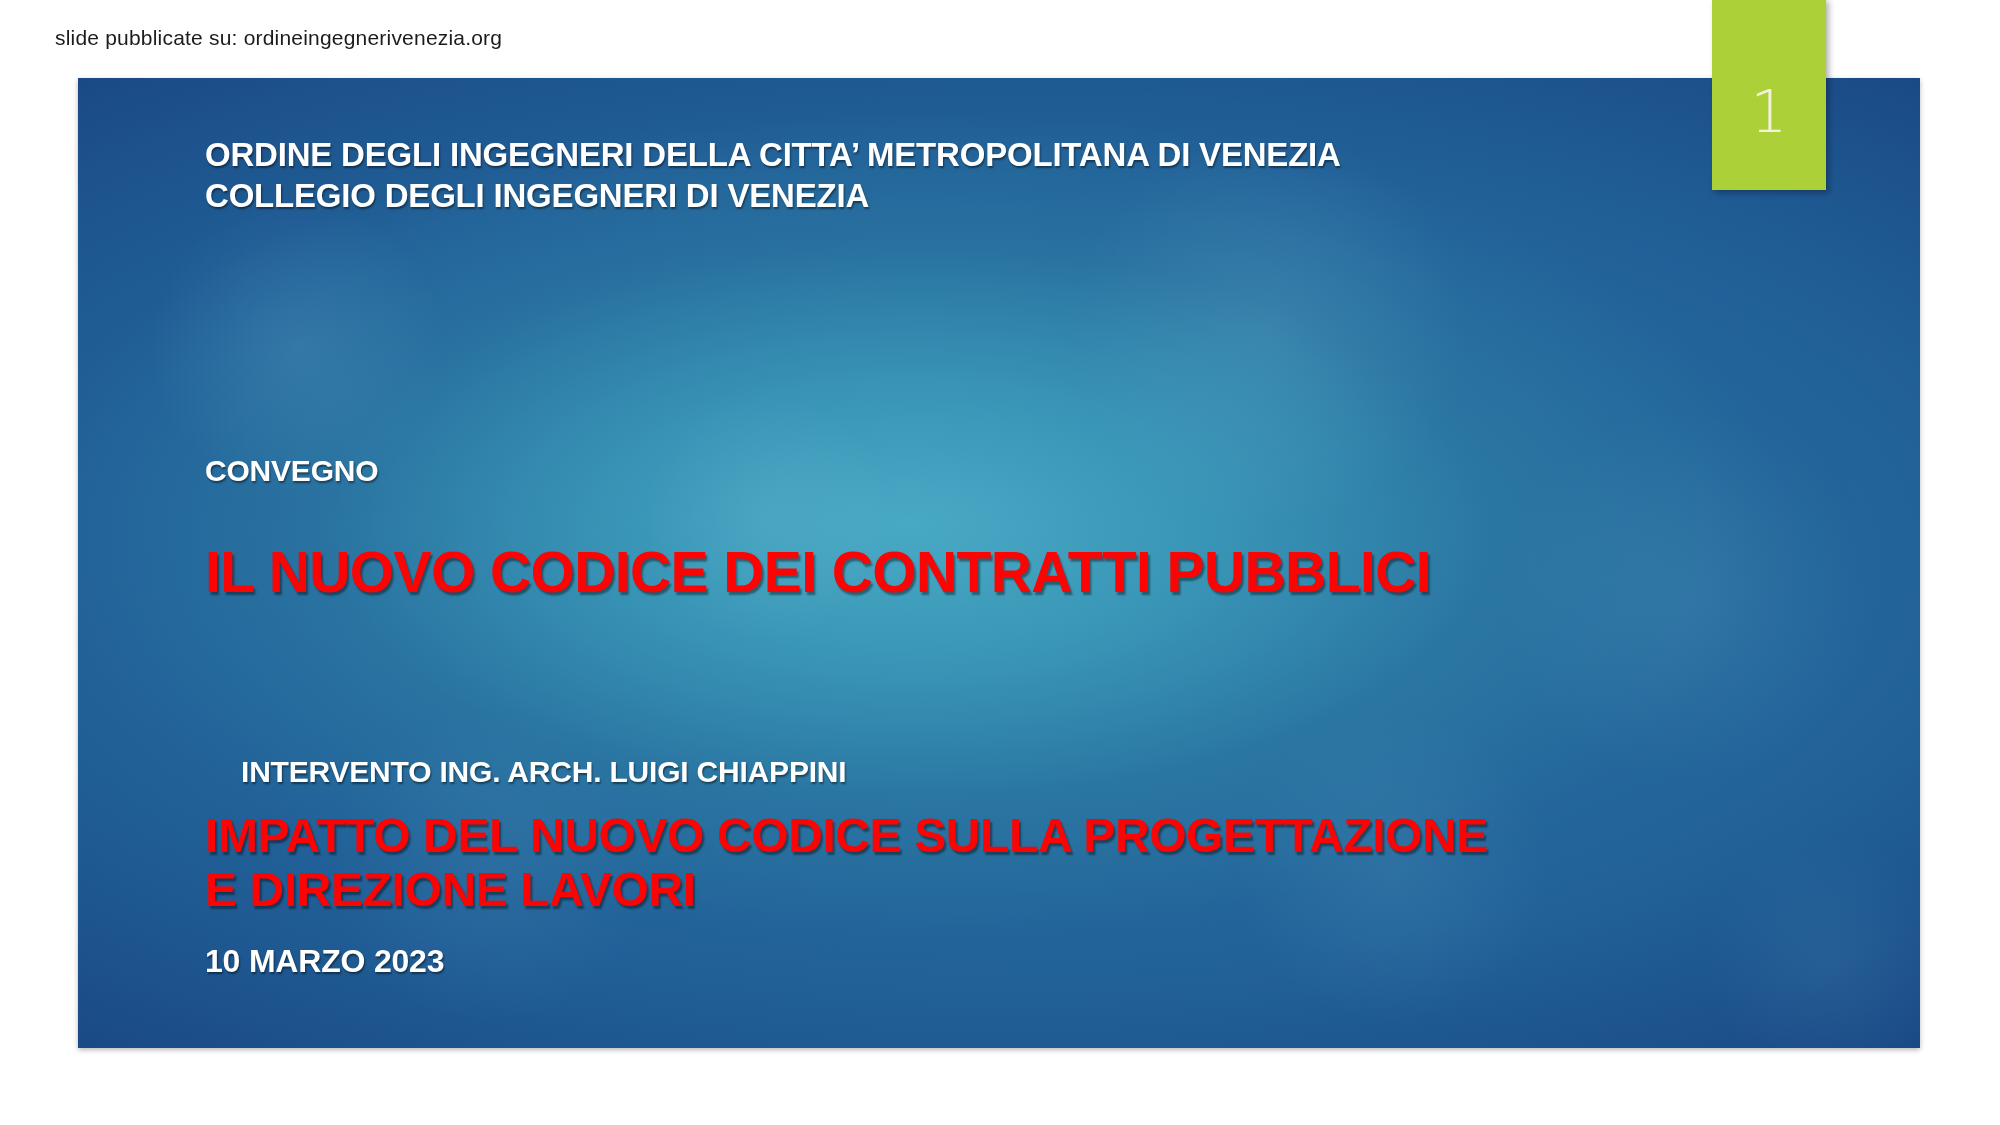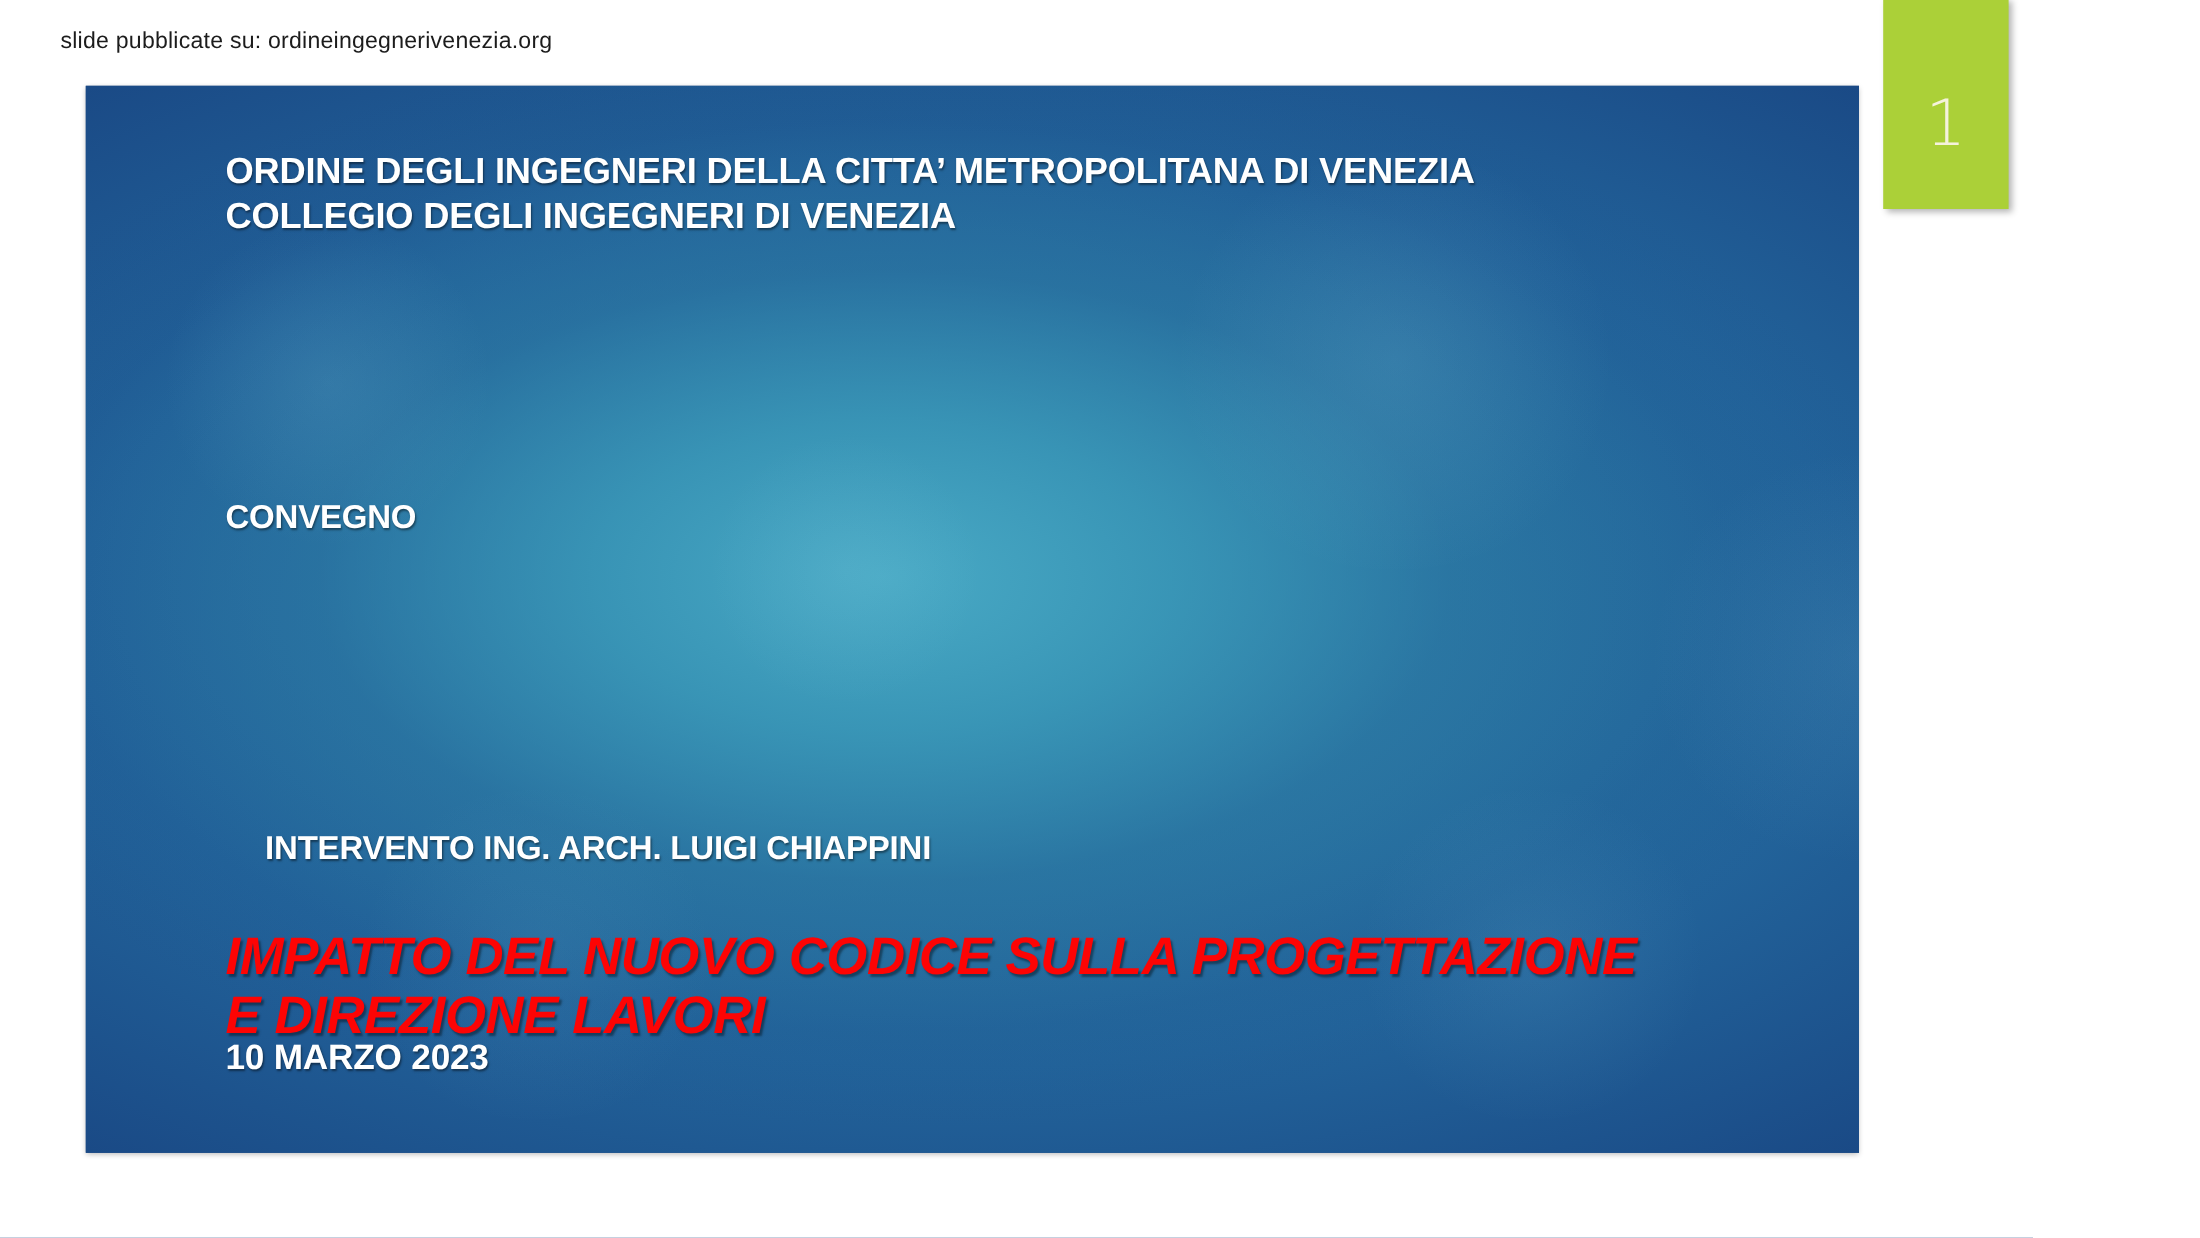--- a/index.html
+++ b/index.html
@@ -25,21 +25,21 @@
     letter-spacing: 0.2px;
     color: #1c1c1c;
     white-space: pre;
   }
 
   
   #slide {
     position: absolute;
     left: 78px;
     top: 78px;
-    width: 1612px;
+    width: 1842px;
     height: 970px;
     overflow: hidden;
     background-color: #17407e;
     background-image:
       radial-gradient(ellipse 58% 52% at 45% 46%, rgba(74,171,198,0.96) 0%, rgba(60,155,186,0.80) 28%, rgba(45,121,163,0.45) 55%, rgba(23,64,126,0.06) 82%, rgba(23,64,126,0) 100%),
       radial-gradient(ellipse 120% 100% at 50% 50%, #2f86ab 0%, #22639a 42%, #17407e 74%, #143567 100%);
     box-shadow: 0 2px 5px rgba(0,0,0,0.28);
   }
   
   .blob {
@@ -85,21 +85,21 @@
   }
   .red {
     color: #fd0404;
     text-shadow: 2px 3px 2px rgba(0,0,0,0.40);
   }
 
   #org-heading   { top: 56px;  font-size: 33px; line-height: 1.25; }
   #convegno      { top: 376px; font-size: 30px; text-align: center; }
   #main-title    { top: 463px; font-size: 57px; letter-spacing: -0.6px; }
   #speaker-line  { top: 677px; font-size: 30px; margin-left: 36px; }
-  #subject-title { top: 765px; font-size: 48px; letter-spacing: -0.4px; line-height: 1.12; font-style: italic; }
+  #subject-title { top: 731px; font-size: 48px; letter-spacing: -0.4px; line-height: 1.12; }
   #event-date    { top: 866px; font-size: 32px; }
 
   
   #slide-number-badge {
     position: absolute;
     left: 1712px;
     top: -2px;
     width: 114px;
     height: 192px;
     background: #abd038;
@@ -134,20 +134,21 @@
   <div class="blob b6"></div>
   <div class="blob b7"></div>
 
   <div id="slide-text">
 
     <p id="org-heading" class="txt white">ORDINE DEGLI INGEGNERI DELLA CITTA’ METROPOLITANA DI VENEZIA
 COLLEGIO DEGLI INGEGNERI DI VENEZIA</p>
 
     <p id="convegno" class="txt white">CONVEGNO</p>
 
+    <p id="main-title" class="txt red">IL NUOVO CODICE DEI CONTRATTI PUBBLICI</p>
 
     <p id="speaker-line" class="txt white">INTERVENTO ING. ARCH. LUIGI CHIAPPINI</p>
 
     <p id="subject-title" class="txt red">IMPATTO DEL NUOVO CODICE SULLA PROGETTAZIONE
 E DIREZIONE LAVORI</p>
 
     <p id="event-date" class="txt white">10 MARZO 2023</p>
 
   </div>
 </div>

